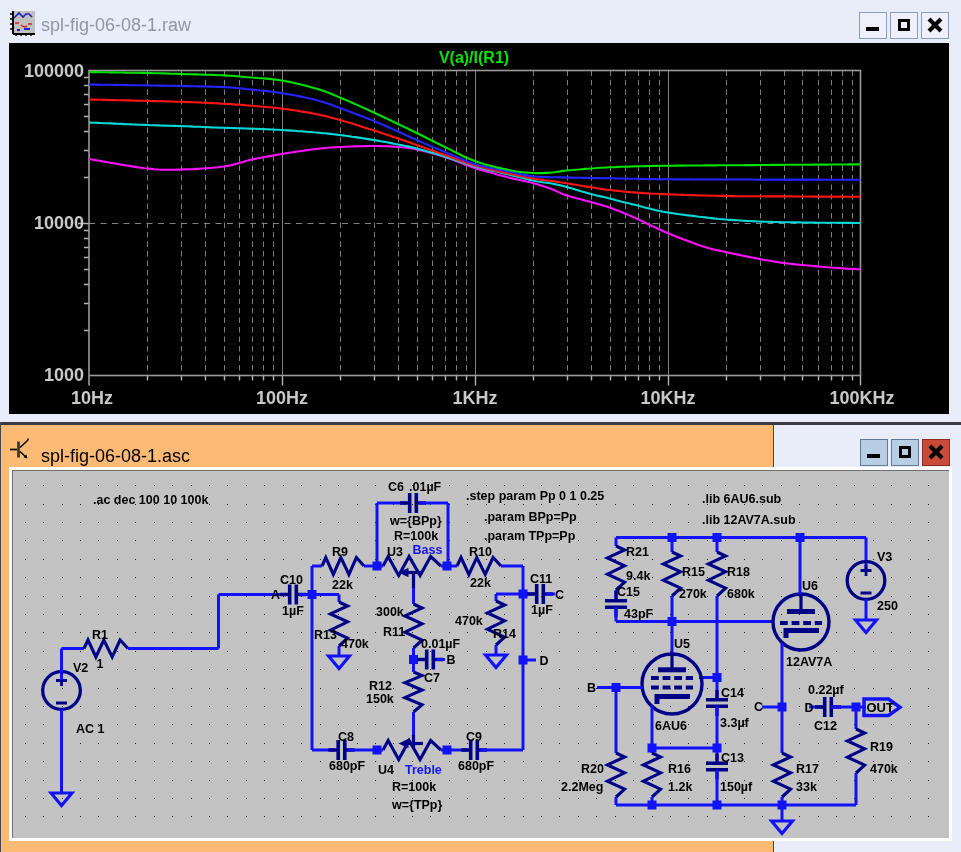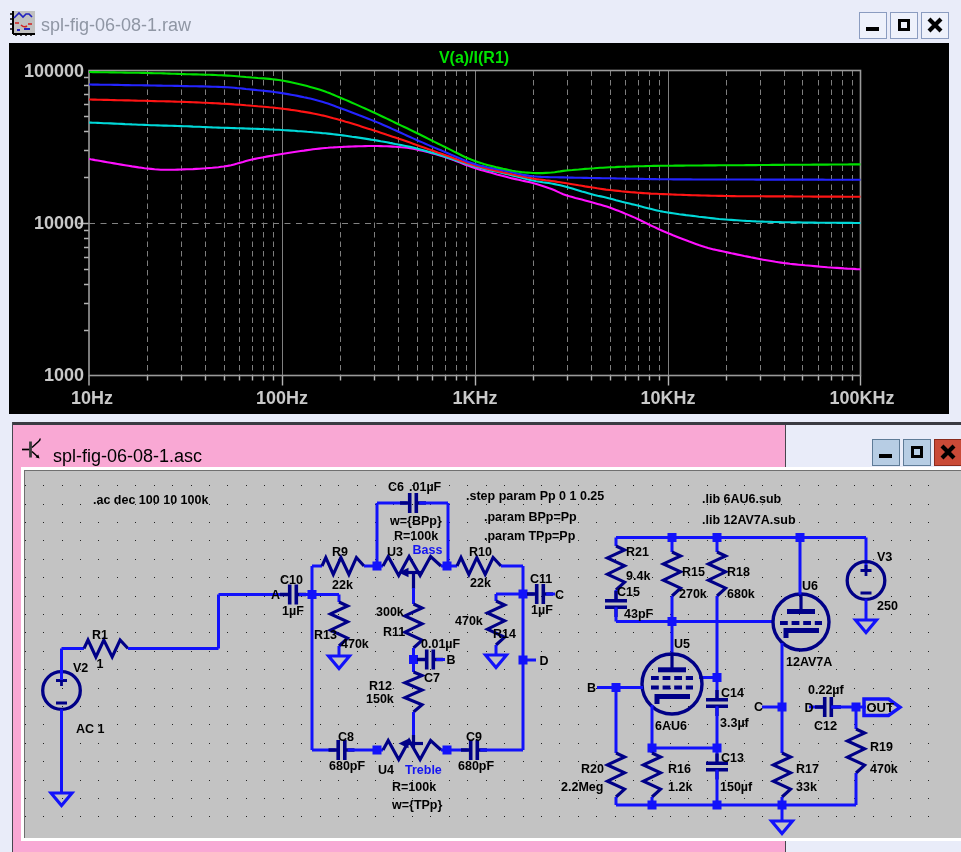--- a/index.html
+++ b/index.html
@@ -39,21 +39,21 @@
 <text x="84" y="229" text-anchor="end" class="ax" font-size="18">10000</text>
 <text x="84" y="381" text-anchor="end" class="ax" font-size="18">1000</text>
 <text x="92" y="404" text-anchor="middle" class="ax" font-size="18">10Hz</text>
 <text x="282" y="404" text-anchor="middle" class="ax" font-size="18">100Hz</text>
 <text x="475" y="404" text-anchor="middle" class="ax" font-size="18">1KHz</text>
 <text x="668" y="404" text-anchor="middle" class="ax" font-size="18">10KHz</text>
 <text x="862" y="404" text-anchor="middle" class="ax" font-size="18">100KHz</text>
 <text x="474" y="63" text-anchor="middle" font-size="16" font-weight="bold" fill="#00e400" font-family="Liberation Sans, sans-serif">V(a)/I(R1)</text>
 </svg>
 
-<div style="position:absolute;left:12px;top:422px;width:774px;height:430px;background:#f9a8d4;border-left:1.5px solid #46464e;border-right:1.5px solid #46464e;box-sizing:border-box">
+<div style="position:absolute;left:0;top:422px;width:774px;height:430px;background:#fdba74;border-left:1.5px solid #46464e;border-right:1.5px solid #46464e;box-sizing:border-box">
 <div style="position:absolute;left:0;top:0;width:961px;height:3px;background:#3a3a42"></div>
 <svg width="22" height="26" viewBox="0 0 22 26" style="position:absolute;left:9px;top:15px">
 <path d="M0 12.5H7.5" stroke="#000" stroke-width="1.7" fill="none"></path>
 <path d="M8.5 4.5V20.5" stroke="#3a3a3a" stroke-width="2.8" fill="none"></path>
 <path d="M10 10.5L16.5 4.5Q18.5 3 18 1.5" stroke="#000" stroke-width="1.5" fill="none"></path>
 <path d="M10 14.5L16.5 20.5" stroke="#000" stroke-width="1.5" fill="none"></path>
 <path d="M17.5 21.5L13.5 20.2L16.3 17.5Z" fill="#000"></path>
 </svg>
 <div style="position:absolute;left:40px;top:24px;font-size:18px;color:#000">spl-fig-06-08-1.asc</div>
 <div style="position:absolute;left:859px;top:17px;width:28px;height:27px;background:#b7cde4;border:1px solid #5e7b97;box-sizing:border-box"></div>

